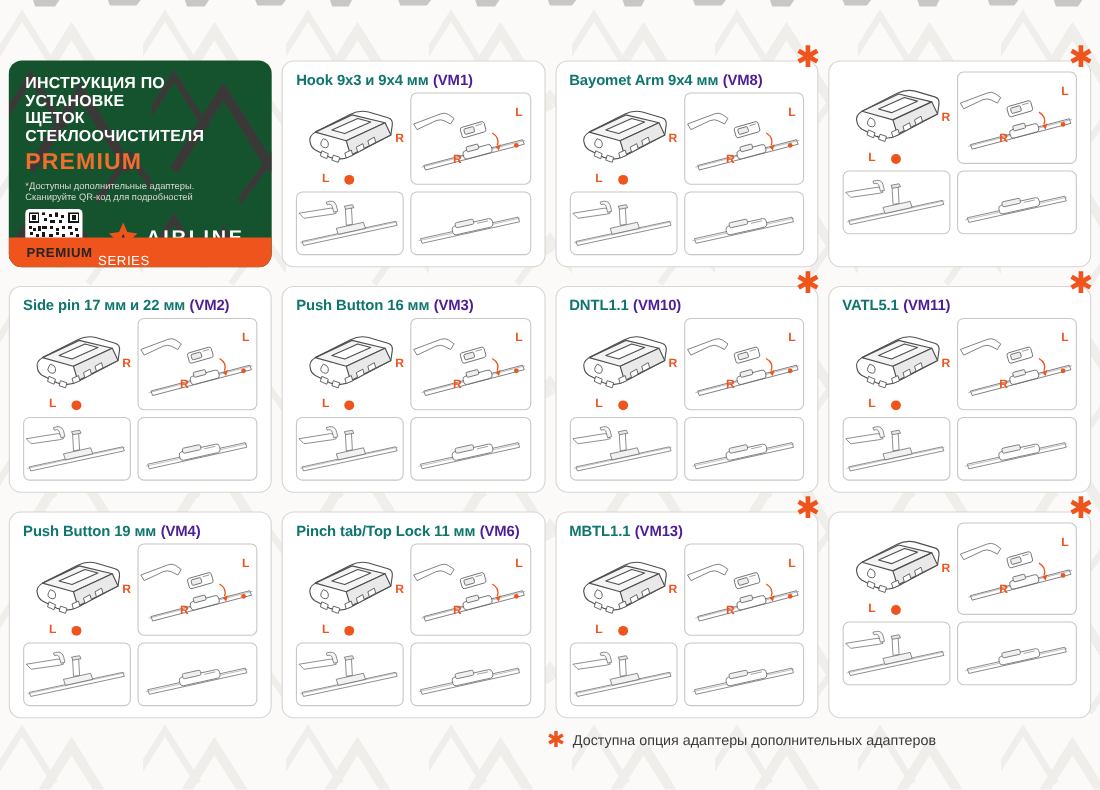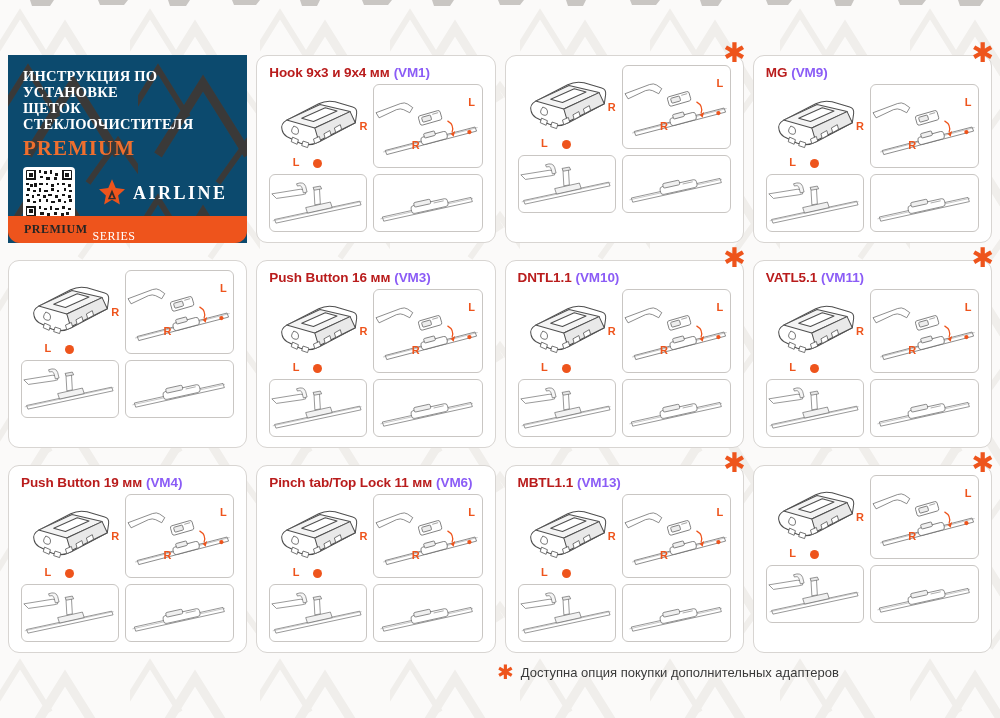--- a/index.html
+++ b/index.html
@@ -13,22 +13,22 @@
   .wm{position:absolute;inset:0;z-index:0;pointer-events:none;}
   
   .board{
     position:relative;z-index:1;
     display:grid;grid-template-columns:repeat(4,1fr);
     grid-auto-rows:188px;gap:17px 9px;
     margin:55px 8px 0 8px;
   }
   
   .title-card{
-    position:relative;background:#0c4a6e;border-radius:0;
-    color:#fff;overflow:hidden;font-family:Liberation Serif, serif;
+    position:relative;background:#14532d;border-radius:12px;
+    color:#fff;overflow:hidden;
   }
   .title-card .card-pattern{position:absolute;inset:0;}
   .tc-inner{position:relative;padding:13px 15px 0 15px;}
   .tc-title{font-weight:bold;font-size:14.5px;line-height:16px;letter-spacing:.2px;}
   .tc-premium{margin-top:4px;font-weight:bold;font-size:21px;letter-spacing:1px;color:#ef6f2e;}
   .tc-note{margin-top:4px;font-size:8.5px;line-height:10px;color:#d8d6d4;}
   .tc-bottom{margin-top:6px;display:flex;align-items:center;gap:10px;}
   .qr{width:52px;height:52px;background:#fff;border-radius:4px;padding:3px;box-sizing:border-box;flex:0 0 auto;}
   .logo{display:flex;align-items:center;gap:6px;margin-left:12px;}
   .logo svg{width:30px;height:30px;}
@@ -44,22 +44,22 @@
   
   .panel{
     position:relative;background:#fff;border:1px solid #d8d5d2;border-radius:11px;
     padding:9px 12px 6px 12px;box-sizing:border-box;
   }
   .p-ast{
     position:absolute;top:-17px;right:-3px;color:#ee541c;
     font-family:"DejaVu Sans",sans-serif;font-size:27px;line-height:1;font-weight:bold;
   }
   .p-head{margin:0 0 4px 0;font-size:13.5px;font-weight:bold;white-space:nowrap;letter-spacing:-.1px;}
-  .p-head .t-orange{color:#b91c1c;}
-  .p-head .t-dark{color:#8b5cf6;margin-left:4px;}
+  .p-head .t-orange{color:#0f766e;}
+  .p-head .t-dark{color:#4c1d95;margin-left:4px;}
   .figs{
     display:grid;grid-template-columns:46% 1fr;grid-template-rows:84px 58px;
     gap:6px;height:150px;
   }
   .fig{position:relative;}
   .fig svg.art{width:100%;height:100%;display:block;}
   .box{border:1px solid #c9c6c3;border-radius:6px;background:#fff;overflow:hidden;}
   .lab{position:absolute;color:#ee541c;font-weight:bold;font-size:11px;line-height:1;}
   .lab.r{right:0;top:44%;}
   .lab.l{left:24%;bottom:0;}
@@ -244,20 +244,24 @@
         </pattern>
       </defs>
       <rect x="0" y="0" width="239" height="188" fill="url(#wm-dark)"></rect>
     </svg>
     <div class="tc-inner">
       <div class="tc-title">
         <div>ИНСТРУКЦИЯ ПО УСТАНОВКЕ</div>
         <div>ЩЕТОК СТЕКЛООЧИСТИТЕЛЯ</div>
       </div>
       <div class="tc-premium">PREMIUM</div>
+      <div class="tc-note">
+        <div>*Доступны дополнительные адаптеры.</div>
+        <div>Сканируйте QR-код для подробностей</div>
+      </div>
       <div class="tc-bottom">
         <svg class="qr" viewBox="0 0 33 33">
             <use href="#sym-qr"></use>
           </svg>
         <div class="logo">
           <svg viewBox="0 0 44 44">
               <use href="#sym-star"></use>
             </svg>
           <span class="logo-text">AIRLINE</span>
         </div>
@@ -295,20 +299,21 @@
       <div class="fig box">
         <svg class="art" viewBox="0 0 210 120">
             <use href="#sym-step3"></use>
           </svg>
       </div>
     </div>
   </section>
 
   <section class="panel">
     <div class="p-ast">✱</div>
+    <h2 class="p-head"><span class="t-orange">Bayomet Arm 9x4 мм</span><span class="t-dark">(VM8)</span></h2>
     <div class="figs">
       <div class="fig main">
         <svg class="art" viewBox="0 0 150 100">
             <use href="#sym-adapter"></use>
           </svg>
         <span class="lab r">R</span>
         <span class="lab l">L</span>
         <span class="dot"></span>
       </div>
       <div class="fig box">
@@ -326,51 +331,51 @@
       <div class="fig box">
         <svg class="art" viewBox="0 0 210 120">
             <use href="#sym-step3"></use>
           </svg>
       </div>
     </div>
   </section>
 
   <section class="panel">
     <div class="p-ast">✱</div>
-    <h2 class="p-head"><span class="t-orange">MG</span><span class="t-dark">(VM9)</span></h2>
-    <div class="figs">
-      <div class="fig main">
-        <svg class="art" viewBox="0 0 150 100">
-            <use href="#sym-adapter"></use>
-          </svg>
-        <span class="lab r">R</span>
-        <span class="lab l">L</span>
-        <span class="dot"></span>
-      </div>
-      <div class="fig box">
-        <svg class="art" viewBox="0 0 210 120">
-            <use href="#sym-step1"></use>
-          </svg>
-        <span class="lab r2">R</span>
-        <span class="lab l2">L</span>
-      </div>
-      <div class="fig box">
-        <svg class="art" viewBox="0 0 210 120">
-            <use href="#sym-step2"></use>
-          </svg>
-      </div>
-      <div class="fig box">
-        <svg class="art" viewBox="0 0 210 120">
-            <use href="#sym-step3"></use>
-          </svg>
-      </div>
-    </div>
-  </section>
-
-  <section class="panel">
+    <div class="figs">
+      <div class="fig main">
+        <svg class="art" viewBox="0 0 150 100">
+            <use href="#sym-adapter"></use>
+          </svg>
+        <span class="lab r">R</span>
+        <span class="lab l">L</span>
+        <span class="dot"></span>
+      </div>
+      <div class="fig box">
+        <svg class="art" viewBox="0 0 210 120">
+            <use href="#sym-step1"></use>
+          </svg>
+        <span class="lab r2">R</span>
+        <span class="lab l2">L</span>
+      </div>
+      <div class="fig box">
+        <svg class="art" viewBox="0 0 210 120">
+            <use href="#sym-step2"></use>
+          </svg>
+      </div>
+      <div class="fig box">
+        <svg class="art" viewBox="0 0 210 120">
+            <use href="#sym-step3"></use>
+          </svg>
+      </div>
+    </div>
+  </section>
+
+  <section class="panel">
+    <h2 class="p-head"><span class="t-orange">Side pin 17 мм и 22 мм</span><span class="t-dark">(VM2)</span></h2>
     <div class="figs">
       <div class="fig main">
         <svg class="art" viewBox="0 0 150 100">
             <use href="#sym-adapter"></use>
           </svg>
         <span class="lab r">R</span>
         <span class="lab l">L</span>
         <span class="dot"></span>
       </div>
       <div class="fig box">
@@ -610,14 +615,14 @@
             <use href="#sym-step3"></use>
           </svg>
       </div>
     </div>
   </section>
 
 </div>
 
 <div class="footnote">
   <span class="fn-ast">✱</span>
-  <span class="fn-text">Доступна опция покупки дополнительных адаптеров</span>
+  <span class="fn-text">Доступна опция адаптеры дополнительных адаптеров</span>
 </div>
 
 </body></html>

